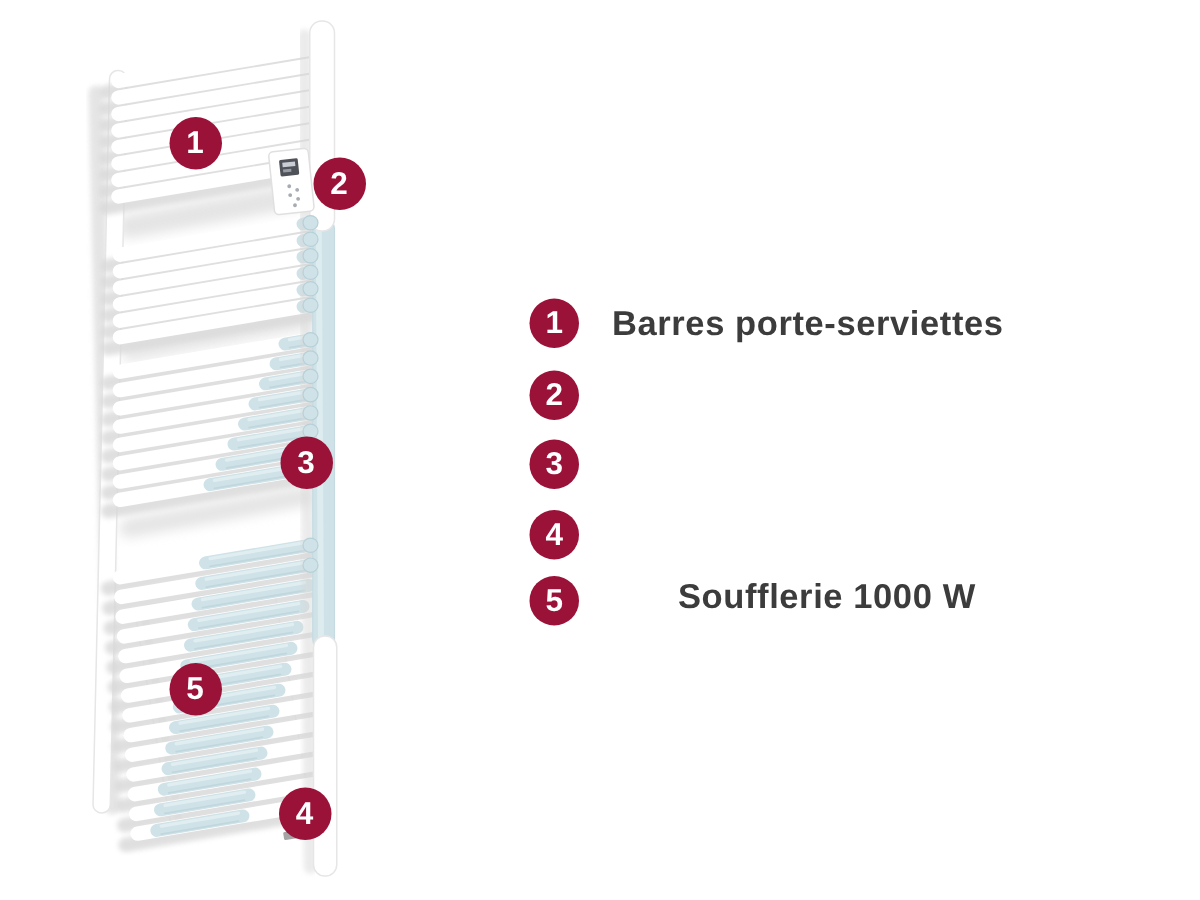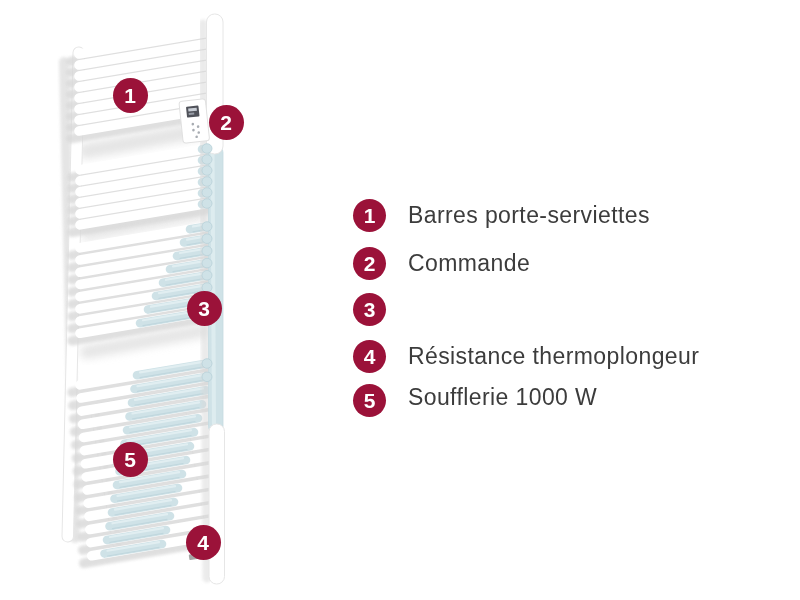--- a/index.html
+++ b/index.html
@@ -16,22 +16,22 @@
   }
 
   
   .legend-row{position:absolute;left:353px;display:flex;align-items:center;gap:22px;z-index:2;}
   .legend-row.row5{align-items:flex-start;}
   .lbadge{
     flex:0 0 33px;width:33px;height:33px;border-radius:50%;
     background:var(--badge,#9B1239);color:#fff;font-weight:bold;font-size:21px;line-height:1;
     display:flex;align-items:center;justify-content:center;
   }
-  .ltext{font-size:23px;color:var(--text,#3C3C3C);letter-spacing:.4px;font-weight:400;white-space:nowrap;}
-  .ltext.multi div{line-height:27px;}
+  .ltext{font-size:23px;color:var(--text,#3C3C3C);letter-spacing:.4px;font-weight:700;white-space:nowrap;}
+  .ltext.multi div{line-height:27px;margin-left:44px;}
 </style>
 </head>
 <body>
 
 <div class="stage">
 
   <svg id="radiator-svg" width="800" height="600" viewBox="0 0 800 600">
       <defs>
         <filter id="b1" x="-60%" y="-60%" width="220%" height="220%">
           <feGaussianBlur stdDeviation="1.6"></feGaussianBlur>
@@ -265,28 +265,26 @@
   <div class="callout" style="left:204px;top:308px">3</div>
   <div class="callout" style="left:203px;top:542px">4</div>
   <div class="callout" style="left:130px;top:459px">5</div>
 
   <div class="legend-row" style="top:199px">
     <span class="lbadge">1</span>
     <span class="ltext">Barres porte-serviettes</span>
   </div>
   <div class="legend-row" style="top:247px">
     <span class="lbadge">2</span>
-    <span class="ltext">Commande</span>
   </div>
   <div class="legend-row" style="top:293px">
     <span class="lbadge">3</span>
   </div>
   <div class="legend-row" style="top:340px">
     <span class="lbadge">4</span>
-    <span class="ltext">Résistance thermoplongeur</span>
   </div>
   <div class="legend-row row5" style="top:384px">
     <span class="lbadge">5</span>
     <span class="ltext multi">
       <div>Soufflerie 1000 W</div>
     </span>
   </div>
 </div>
 
 </body></html>

